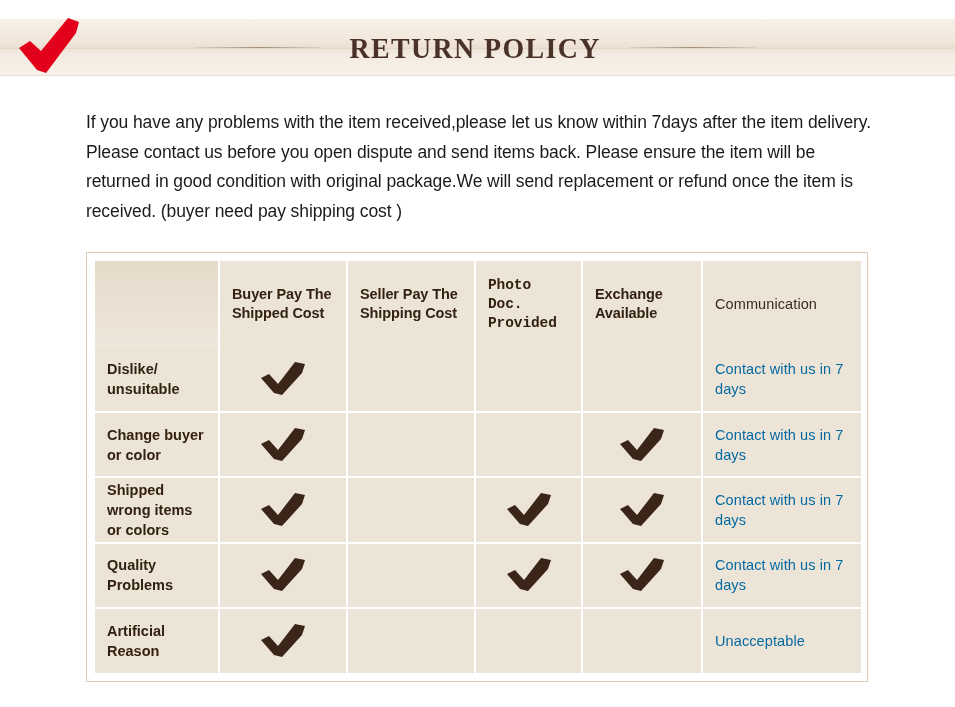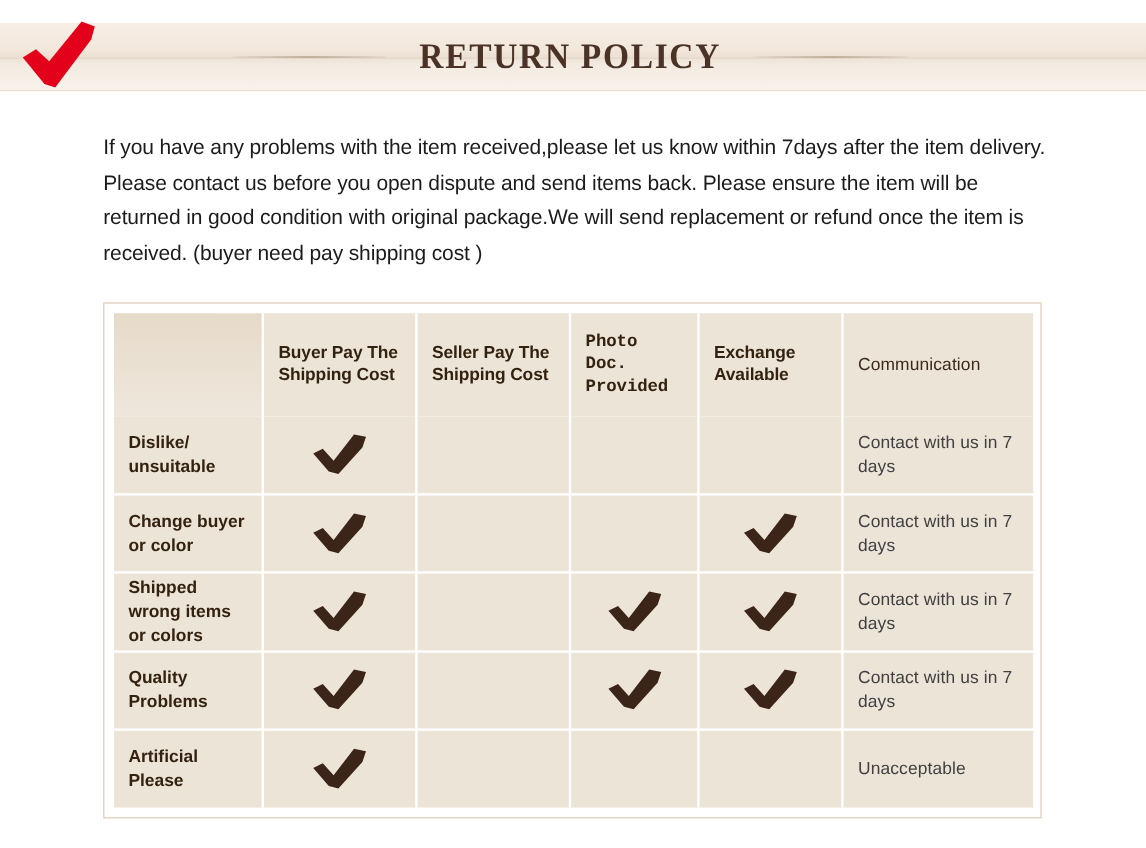--- a/index.html
+++ b/index.html
@@ -128,21 +128,21 @@
   thead th.light { font-weight: 400; color: #3a2a1b; letter-spacing: .1px; }
 
   tbody td {
     height: 62px;
     background: #ece3d7;
     font-size: 14.5px;
     line-height: 20px;
     color: #33220f;
   }
   td.rowlabel { font-weight: 700; }
-  td.note { font-weight: 400; color: #404040; letter-spacing: .1px; padding-left: 12px; }
+  td.note { font-weight: 400; color: #0369a1; letter-spacing: .1px; padding-left: 12px; }
   td.mark { text-align: center; padding: 0; }
 
   .col-a { width: 124px; }
   .col-b { width: 128px; }
   .col-c { width: 128px; }
   .col-d { width: 107px; font-family: Liberation Mono, monospace; }
   .col-e { width: 120px; }
   .col-f { width: 159px; }
 
   .check-dark { display: inline-block; width: 48px; height: 36px; vertical-align: middle; }
@@ -164,21 +164,21 @@
   <div class="rule"></div>
 </div>
 
 <div class="intro">If you have any problems with the item received,please let us know within 7days after the item delivery. Please contact us before you open dispute and send items back. Please ensure the item will be returned in good condition with original package.We will send replacement or refund once the item is received. (buyer need pay shipping cost )</div>
 
 <div class="table-frame">
   <table class="table-inner">
     <thead>
       <tr>
         <th class="corner col-a"></th>
-        <th class="col-b">Buyer Pay The Shipping Cost</th>
+        <th class="col-b">Buyer Pay The Shipped Cost</th>
         <th class="col-c">Seller Pay The Shipping Cost</th>
         <th class="col-d">Photo Doc. Provided</th>
         <th class="col-e">Exchange Available</th>
         <th class="light col-f">Communication</th>
       </tr>
     </thead>
     <tbody id="tbody">
         <tr>
           <td class="rowlabel col-a">Dislike/ unsuitable</td>
           <td class="mark col-b"><svg class="check-dark" viewBox="0 0 48 36">
@@ -223,21 +223,21 @@
           <td class="mark col-c"></td>
           <td class="mark col-d"><svg class="check-dark" viewBox="0 0 48 36">
               <path d="M2 17 L10 13 L19 23 L36 1 L46 3 L43 12 L23 34 L15 32 Z" fill="#3b2418"></path>
             </svg></td>
           <td class="mark col-e"><svg class="check-dark" viewBox="0 0 48 36">
               <path d="M2 17 L10 13 L19 23 L36 1 L46 3 L43 12 L23 34 L15 32 Z" fill="#3b2418"></path>
             </svg></td>
           <td class="note col-f">Contact with us in 7 days</td>
         </tr>
         <tr>
-          <td class="rowlabel col-a">Artificial Please</td>
+          <td class="rowlabel col-a">Artificial Reason</td>
           <td class="mark col-b"><svg class="check-dark" viewBox="0 0 48 36">
               <path d="M2 17 L10 13 L19 23 L36 1 L46 3 L43 12 L23 34 L15 32 Z" fill="#3b2418"></path>
             </svg></td>
           <td class="mark col-c"></td>
           <td class="mark col-d"></td>
           <td class="mark col-e"></td>
           <td class="note col-f">Unacceptable</td>
         </tr>
       </tbody>
   </table>

